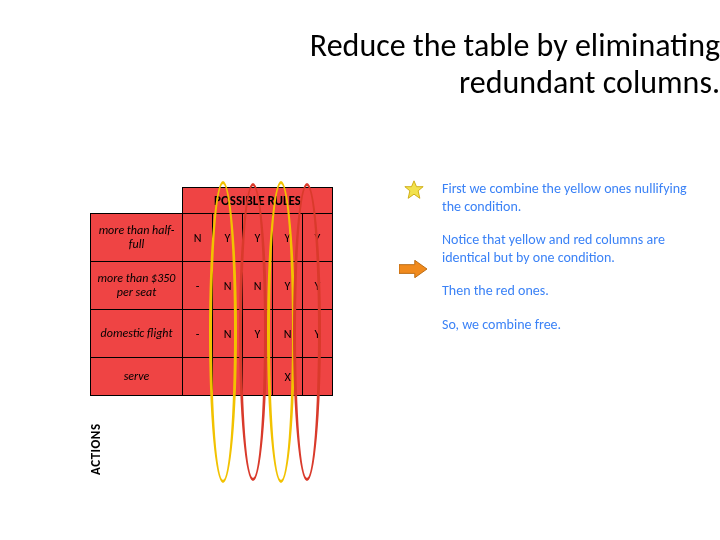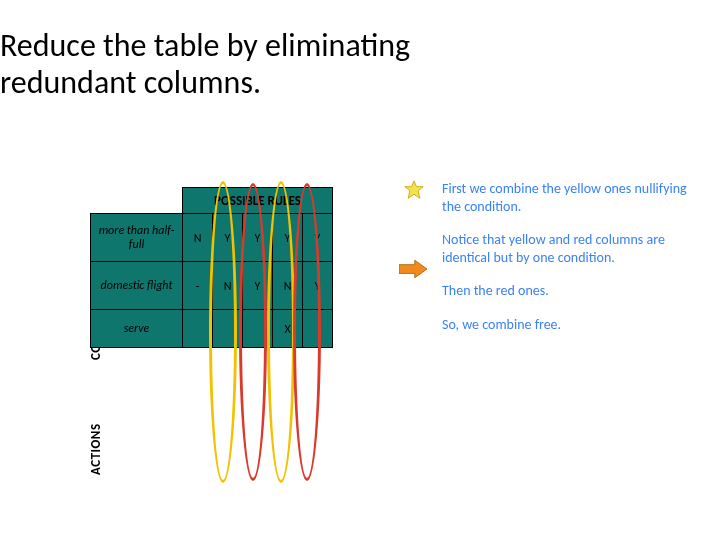--- a/index.html
+++ b/index.html
@@ -5,21 +5,21 @@
   * { box-sizing: border-box; margin: 0; padding: 0; }
   body {
     width: 720px;
     height: 540px;
     background: #fff;
     font-family: Calibri, Arial, sans-serif;
     position: relative;
     overflow: hidden;
   }
   .title {
-    text-align: left;
+    text-align: right;
     font-size: 32px;
     font-weight: 400;
     color: #000;
     padding-top: 28px;
     line-height: 1.15;
   }
   .stage {
     position: absolute;
     left: 60px;
     top: 175px;
@@ -31,21 +31,21 @@
     position: absolute;
     left: 30px;
     top: 12px;
     border-collapse: collapse;
     font-size: 12px;
   }
   .dtable td, .dtable th {
     border: 1px solid #000;
     text-align: center;
     vertical-align: middle;
-    background: #0f766e;
+    background: #ef4444;
   }
   .dtable .hdr {
     font-weight: 700;
     font-size: 13px;
     height: 26px;
   }
   .dtable .rowlabel {
     width: 92px;
     font-style: italic;
     font-weight: 500;
@@ -130,20 +130,28 @@
     </tr>
     <tr>
       <td class="rowlabel">more than half-full</td>
       <td class="val">N</td>
       <td class="val">Y</td>
       <td class="val">Y</td>
       <td class="val">Y</td>
       <td class="val">Y</td>
     </tr>
     <tr>
+      <td class="rowlabel">more than $350 per seat</td>
+      <td class="val">-</td>
+      <td class="val">N</td>
+      <td class="val">N</td>
+      <td class="val">Y</td>
+      <td class="val">Y</td>
+    </tr>
+    <tr>
       <td class="rowlabel">domestic flight</td>
       <td class="val">-</td>
       <td class="val">N</td>
       <td class="val">Y</td>
       <td class="val">N</td>
       <td class="val">Y</td>
     </tr>
     <tr>
       <td class="rowlabel">serve</td>
       <td class="val action"></td>

